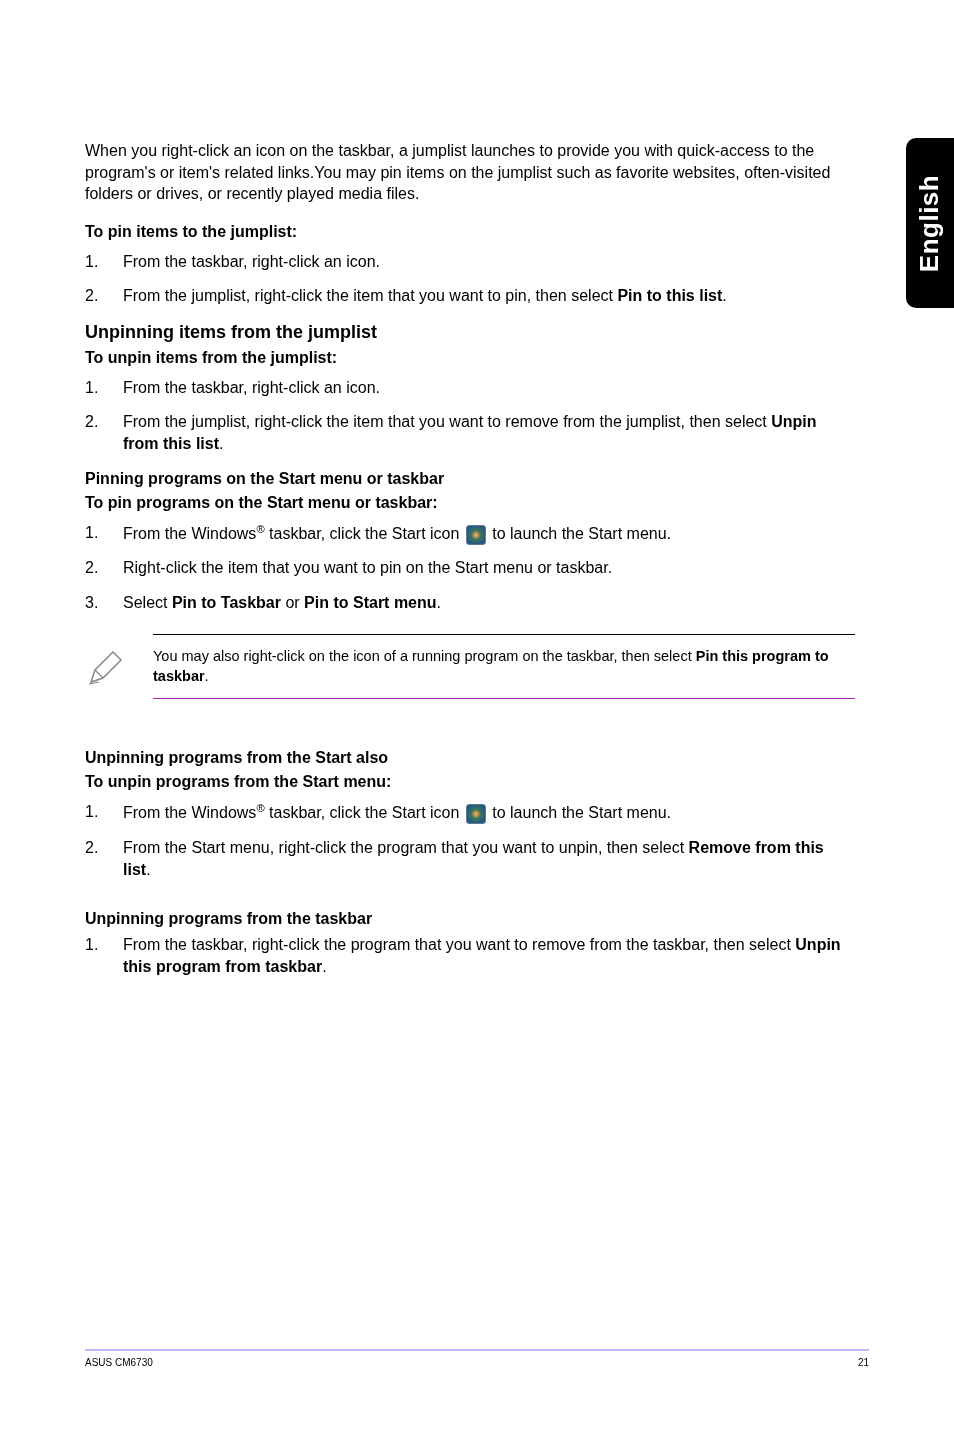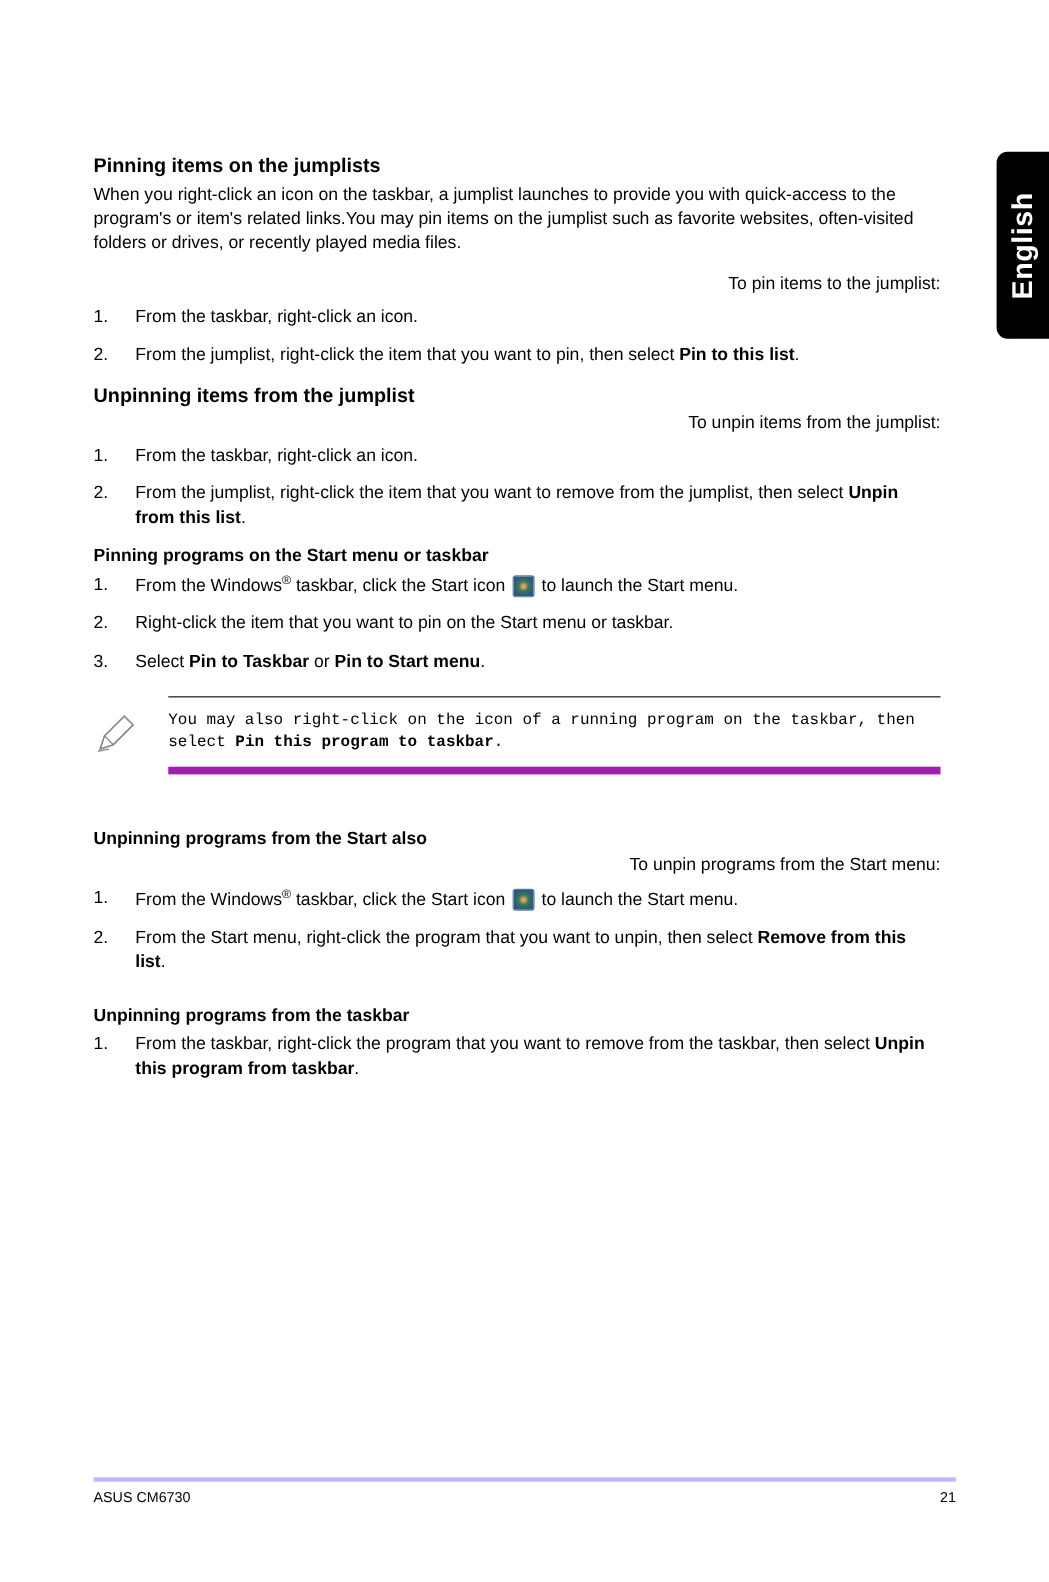--- a/index.html
+++ b/index.html
@@ -42,24 +42,23 @@
     font-weight: bold;
     font-size: 16px;
     margin-bottom: 6px;
   }
   .para {
     font-size: 16px;
     line-height: 1.35;
     margin-bottom: 18px;
   }
   .bold-line {
-    font-weight: normal;
+    font-weight: bold;
     font-size: 16px;
     margin-bottom: 10px;
-    text-align: right;
   }
   ol.steps {
     list-style: none;
     margin-bottom: 14px;
   }
   ol.steps li {
     font-size: 16px;
     line-height: 1.4;
     display: flex;
     margin-bottom: 12px;
@@ -88,50 +87,48 @@
   }
   .note-icon {
     width: 40px;
     flex-shrink: 0;
     padding-top: 14px;
   }
   .note-icon svg { width: 40px; height: 40px; }
   .note-body {
     flex: 1;
     border-top: 1px solid #000;
-    border-bottom: 7px solid #a21caf;
+    border-bottom: 1px solid #a21caf;
     padding: 12px 0;
     font-size: 14.5px;
     line-height: 1.35;
-    font-family: Liberation Mono, monospace;
   }
   .gap-md { margin-top: 28px; }
   .footer {
     position: absolute;
     bottom: 70px;
     left: 85px;
     right: 85px;
-    border-top: 4px solid #c4b5fd;
+    border-top: 2px solid #c4b5fd;
     padding-top: 6px;
     display: flex;
     justify-content: space-between;
-    font-size: 13px;
+    font-size: 10px;
   }
   sup { font-size: 0.7em; vertical-align: super; }
 </style>
 </head>
 <body>
 
 <div class="side-tab">
   <span>English</span>
 </div>
 
 <div class="content">
 
-  <div class="h-sub">Pinning items on the jumplists</div>
   <div class="para">When you right-click an icon on the taskbar, a jumplist launches to provide you with quick-access to the program's or item's related links.You may pin items on the jumplist such as favorite websites, often-visited folders or drives, or recently played media files.</div>
   <div class="bold-line">To pin items to the jumplist:</div>
   <ol class="steps">
     <li>
       <span class="num">1.</span>
       <span class="txt">From the taskbar, right-click an icon.</span>
     </li>
     <li>
       <span class="num">2.</span>
       <span class="txt"><span>From the jumplist, right-click the item that you want to pin, then select </span><span class="bold">Pin to this list</span><span>.</span></span>
@@ -145,20 +142,21 @@
       <span class="num">1.</span>
       <span class="txt">From the taskbar, right-click an icon.</span>
     </li>
     <li>
       <span class="num">2.</span>
       <span class="txt"><span>From the jumplist, right-click the item that you want to remove from the jumplist, then select </span><span class="bold">Unpin from this list</span><span>.</span></span>
     </li>
   </ol>
 
   <div class="h-section">Pinning programs on the Start menu or taskbar</div>
+  <div class="bold-line">To pin programs on the Start menu or taskbar:</div>
   <ol class="steps">
     <li>
       <span class="num">1.</span>
       <span class="txt"><span>From the Windows</span><sup>®</sup><span> taskbar, click the Start icon </span><span class="start-icon"></span><span> to launch the Start menu.</span></span>
     </li>
     <li>
       <span class="num">2.</span>
       <span class="txt">Right-click the item that you want to pin on the Start menu or taskbar.</span>
     </li>
     <li>

